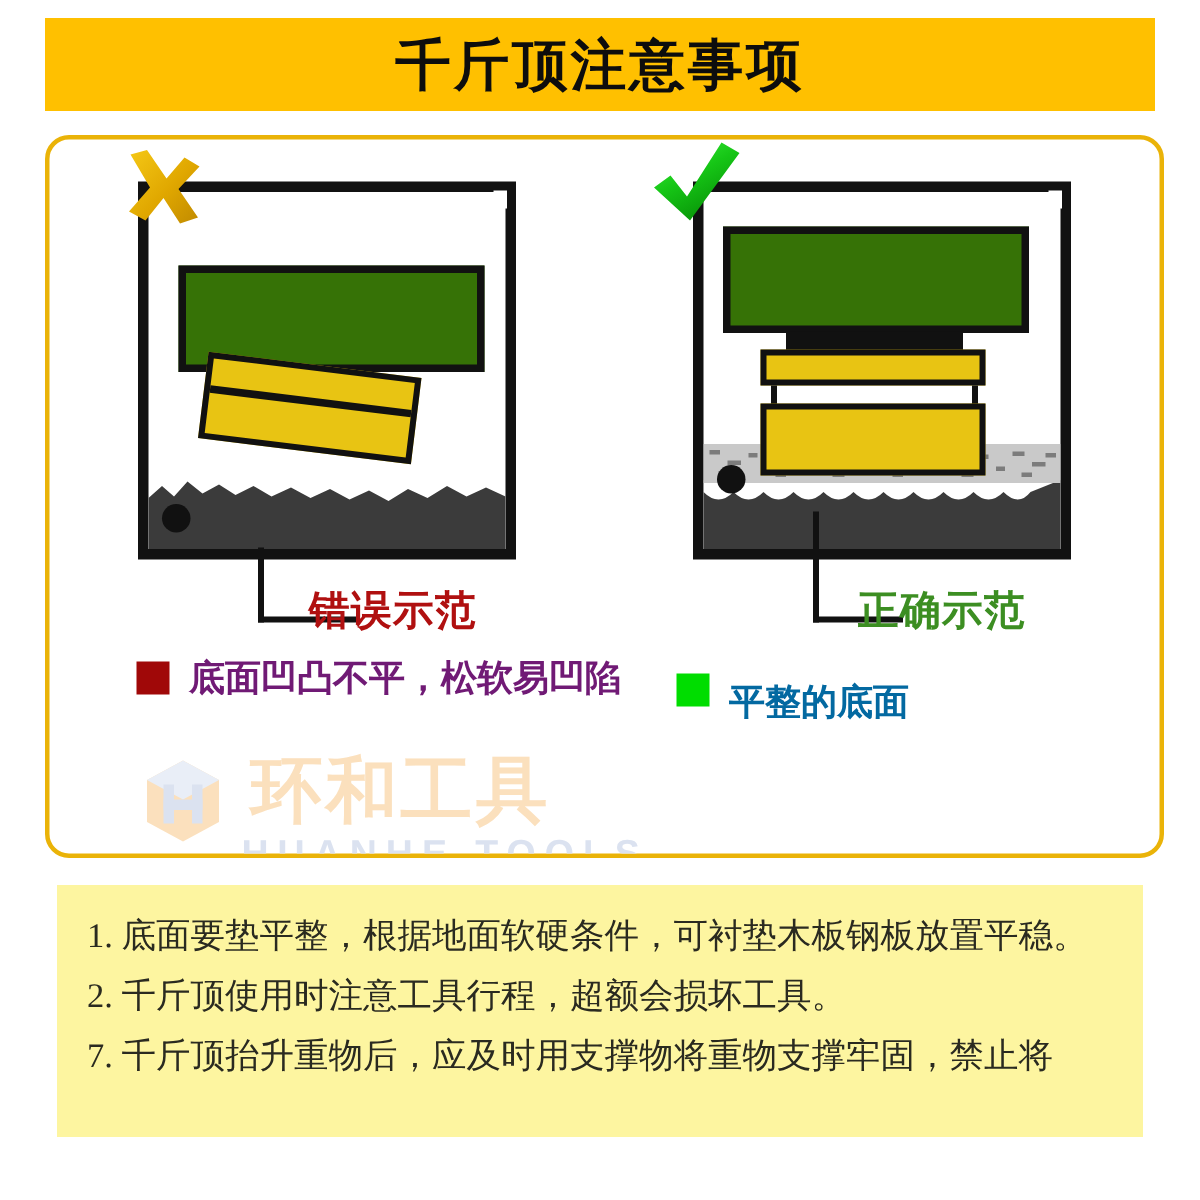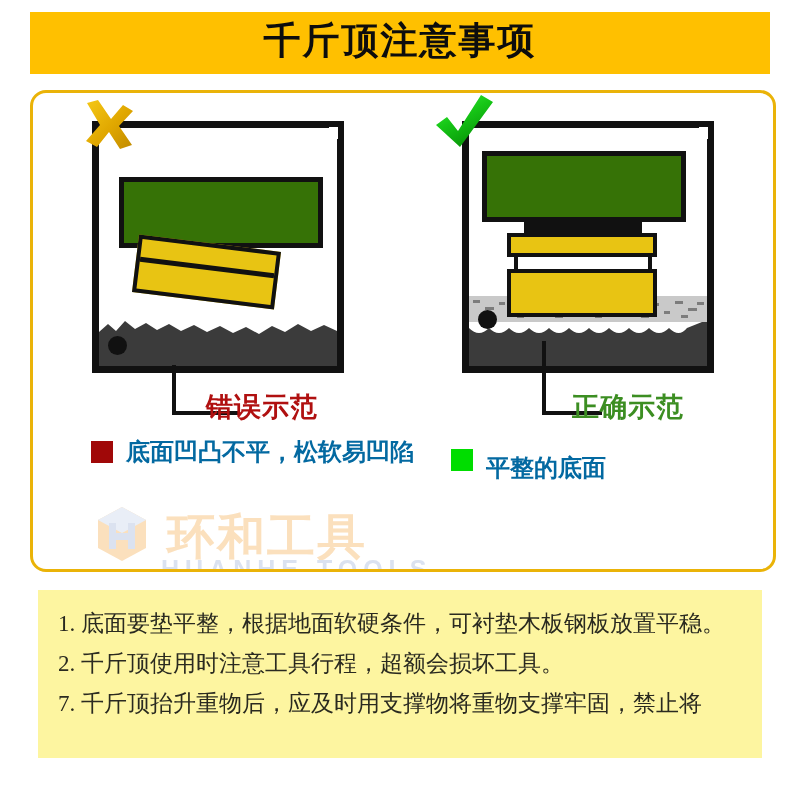--- a/index.html
+++ b/index.html
@@ -21,21 +21,21 @@
     left: 30px;
     top: 12px;
     width: 740px;
     height: 62px;
     background: #ffc000;
     display: flex;
     align-items: center;
     justify-content: center;
   }
   #header-title {
-    font-family: Liberation Mono, monospace;
+    font-family: Liberation Sans, sans-serif;
     font-size: 37px;
     font-weight: bold;
     color: #0d0d0d;
     letter-spacing: 2px;
     line-height: 1;
   }
 
   
   #diagram-card {
     position: absolute;
@@ -234,21 +234,21 @@
     flex: 0 0 auto;
   }
   .legend-text {
     font-family: "DejaVu Serif", "Liberation Serif", serif;
     font-size: 24px;
     font-weight: bold;
     white-space: nowrap;
   }
   #legend-wrong { left: 58px; top: 343px; }
   #legend-wrong .swatch { background: #a00808; }
-  #legend-wrong .legend-text { color: #0369a1; text-align: center; }
+  #legend-wrong .legend-text { color: #701a75; text-align: center; }
 
   #legend-wrong-sub {
     position: absolute;
     left: 36px;
     top: 382px;
     font-family: "DejaVu Serif", "Liberation Serif", serif;
     font-size: 24px;
     font-weight: bold;
     color: #111111;
     white-space: nowrap;
@@ -257,21 +257,20 @@
   #legend-correct { left: 48px; top: 343px; }
   #legend-correct .swatch { background: #00dd00; }
   #legend-correct .legend-text { color: #0369a1; margin-top: 16px; }
 
   
   #watermark {
     position: absolute;
     left: 58px;
     top: 410px;
     display: flex;
-    align-items: center;
     gap: 14px;
     pointer-events: none;
   }
   #watermark-cn {
     font-family: "DejaVu Sans", "Liberation Sans", sans-serif;
     font-size: 48px;
     font-weight: bold;
     color: #fbe0bd;
     letter-spacing: 2px;
     line-height: 1;

